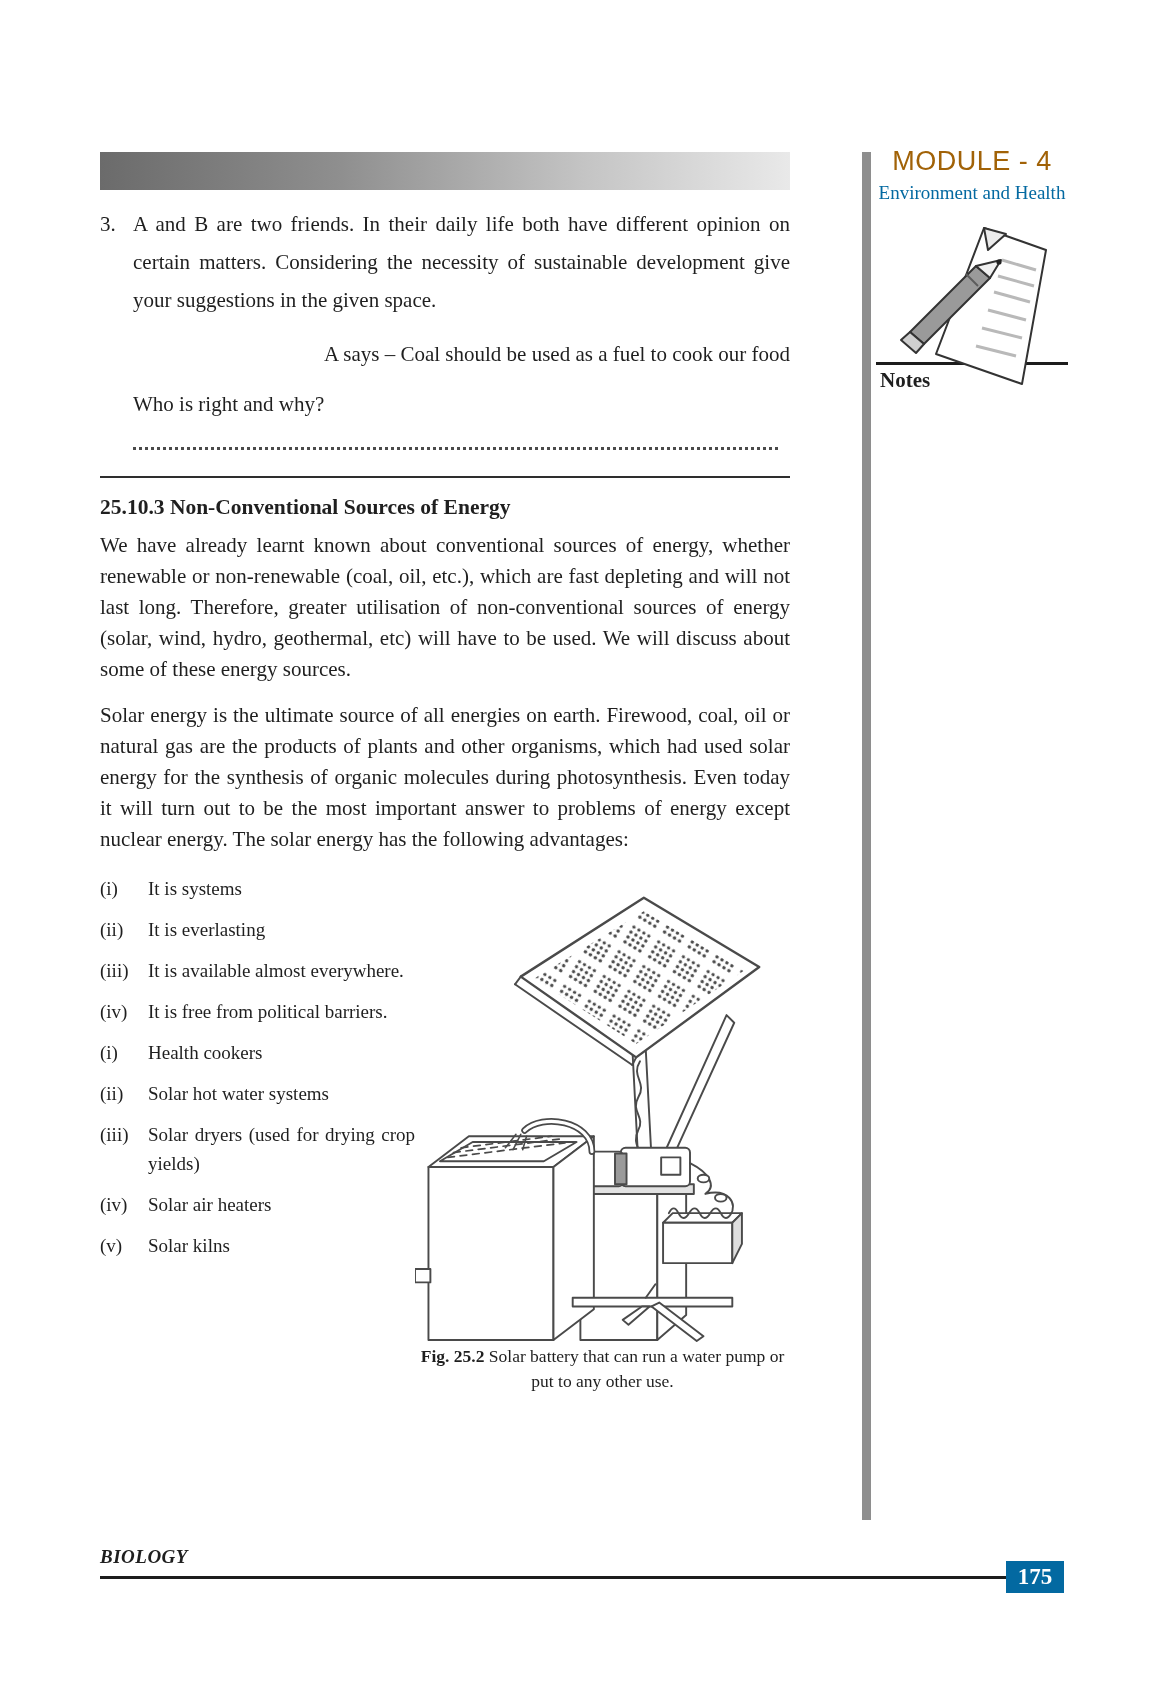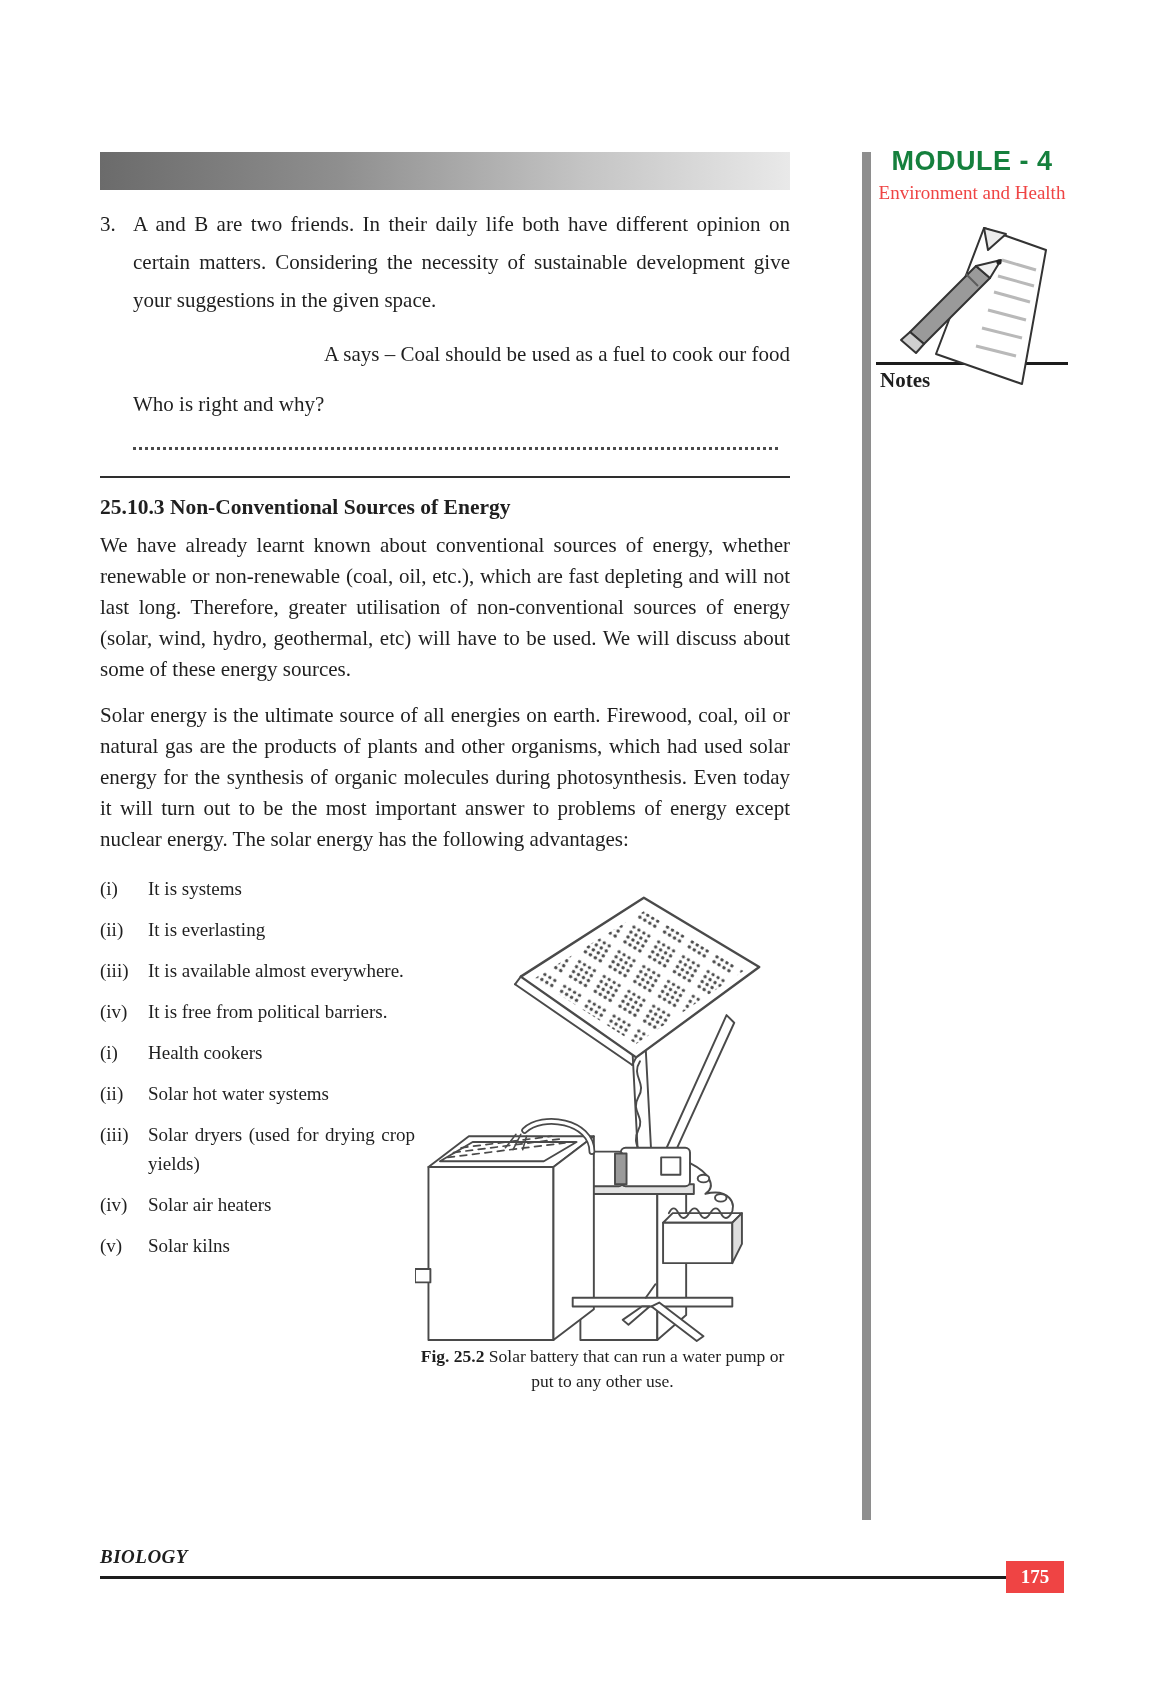--- a/index.html
+++ b/index.html
@@ -10,23 +10,23 @@
   .header-bar{position:absolute;left:100px;top:152px;width:690px;height:38px;
     background:linear-gradient(to right,#6b6b6b 0%,#8f8f8f 35%,#c4c4c4 70%,#e9e9e9 100%);}
   .header-bar .bar-title{color:#fff;font-weight:bold;font-size:19px;line-height:38px;
     padding-left:0;letter-spacing:.3px;margin-top:39px;}
 
   
   .vbar{position:absolute;left:862px;top:152px;width:9px;height:1368px;background:#8e8e8e;}
 
   
   .sidebar{position:absolute;left:876px;top:146px;width:192px;}
-  .module-title{font-family:"Liberation Sans",sans-serif;font-weight:bold;font-size:27px;
-    text-align:center;letter-spacing:.5px;color:#15803d;}
-  .module-subtitle{font-size:19px;text-align:center;margin-top:5px;color:#ef4444;}
+  .module-title{font-family:"Liberation Sans",sans-serif;font-weight:normal;font-size:27px;
+    text-align:center;letter-spacing:.5px;color:#a16207;}
+  .module-subtitle{font-size:19px;text-align:center;margin-top:5px;color:#0369a1;}
   .icon-area{position:relative;height:200px;margin-top:8px;}
   .notes-rule{position:absolute;left:0;right:0;top:150px;border-top:3px solid #1c1c1c;z-index:1;}
   .notes-svg{position:absolute;left:12px;top:2px;z-index:2;}
   .notes-label{position:absolute;left:4px;top:156px;z-index:3;font-weight:bold;font-size:21px;}
 
   
   .content{position:absolute;left:100px;top:205px;width:690px;font-size:21px;}
   .q3{display:flex;margin-bottom:22px;}
   .q3 .qnum{width:33px;flex:0 0 33px;line-height:38px;}
   .q3 .qtext{flex:1;text-align:justify;line-height:38px;}
@@ -46,22 +46,22 @@
   .li .marker{flex:0 0 48px;width:48px;}
   .li .item-text{flex:1;text-align:justify;}
   .tech-intro{text-align:justify;line-height:30px;margin:4px 0 14px 0;}
   .fig-svg{display:block;margin-top:18px;}
   .fig-caption{width:375px;text-align:center;font-size:17.5px;line-height:25px;margin-top:2px;}
 
   
   .footer-subject{position:absolute;left:100px;top:1546px;font-weight:bold;font-style:italic;
     font-size:19px;letter-spacing:.5px;}
   .footer-rule{position:absolute;left:100px;top:1576px;width:906px;border-top:3px solid #1c1c1c;}
-  .page-box{position:absolute;left:1006px;top:1561px;width:58px;height:32px;background:#ef4444;
-    color:#fff;font-weight:bold;font-size:19px;text-align:center;line-height:32px;}
+  .page-box{position:absolute;left:1006px;top:1561px;width:58px;height:32px;background:#0369a1;
+    color:#fff;font-weight:bold;font-size:23px;text-align:center;line-height:32px;}
 </style>
 </head>
 <body>
 
 <div class="page">
 
   <div class="header-bar">
     <div class="bar-title">Conservation and Use of Natural Resources</div>
   </div>
 

